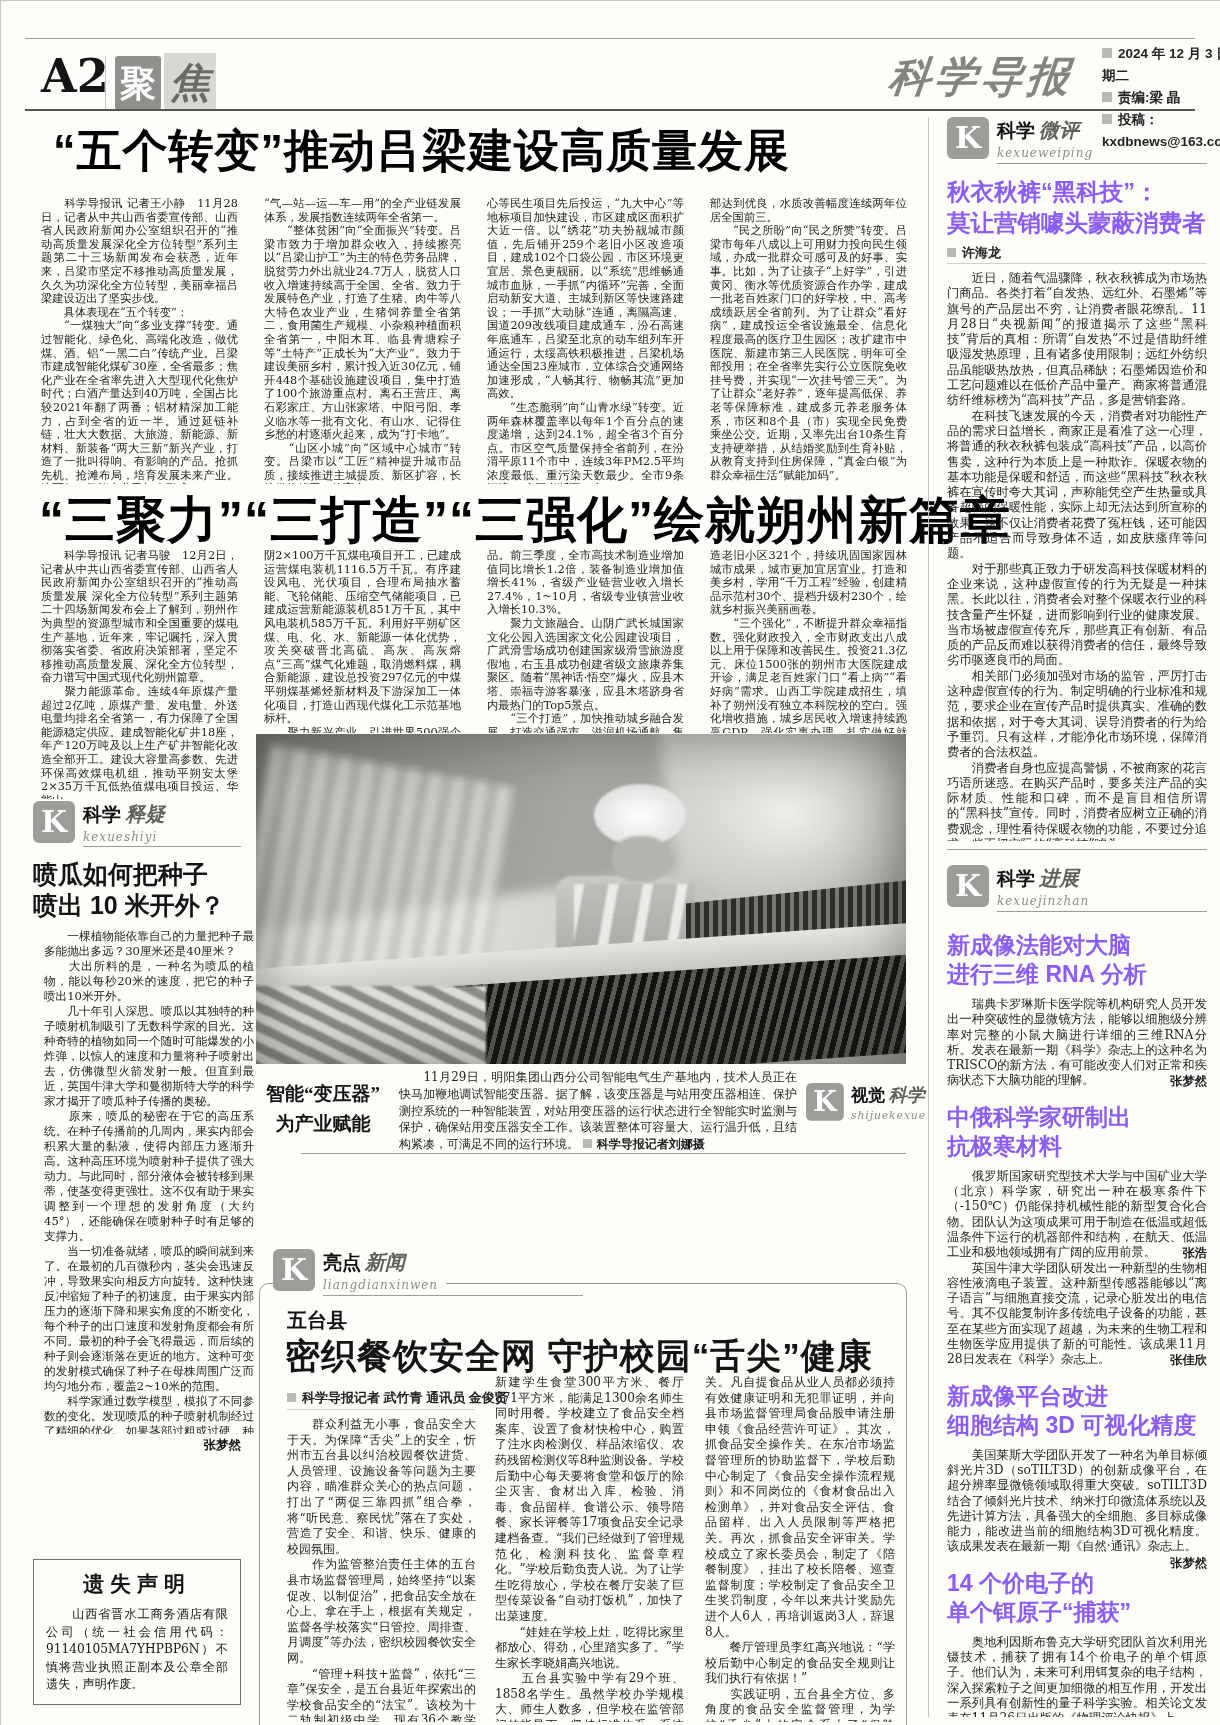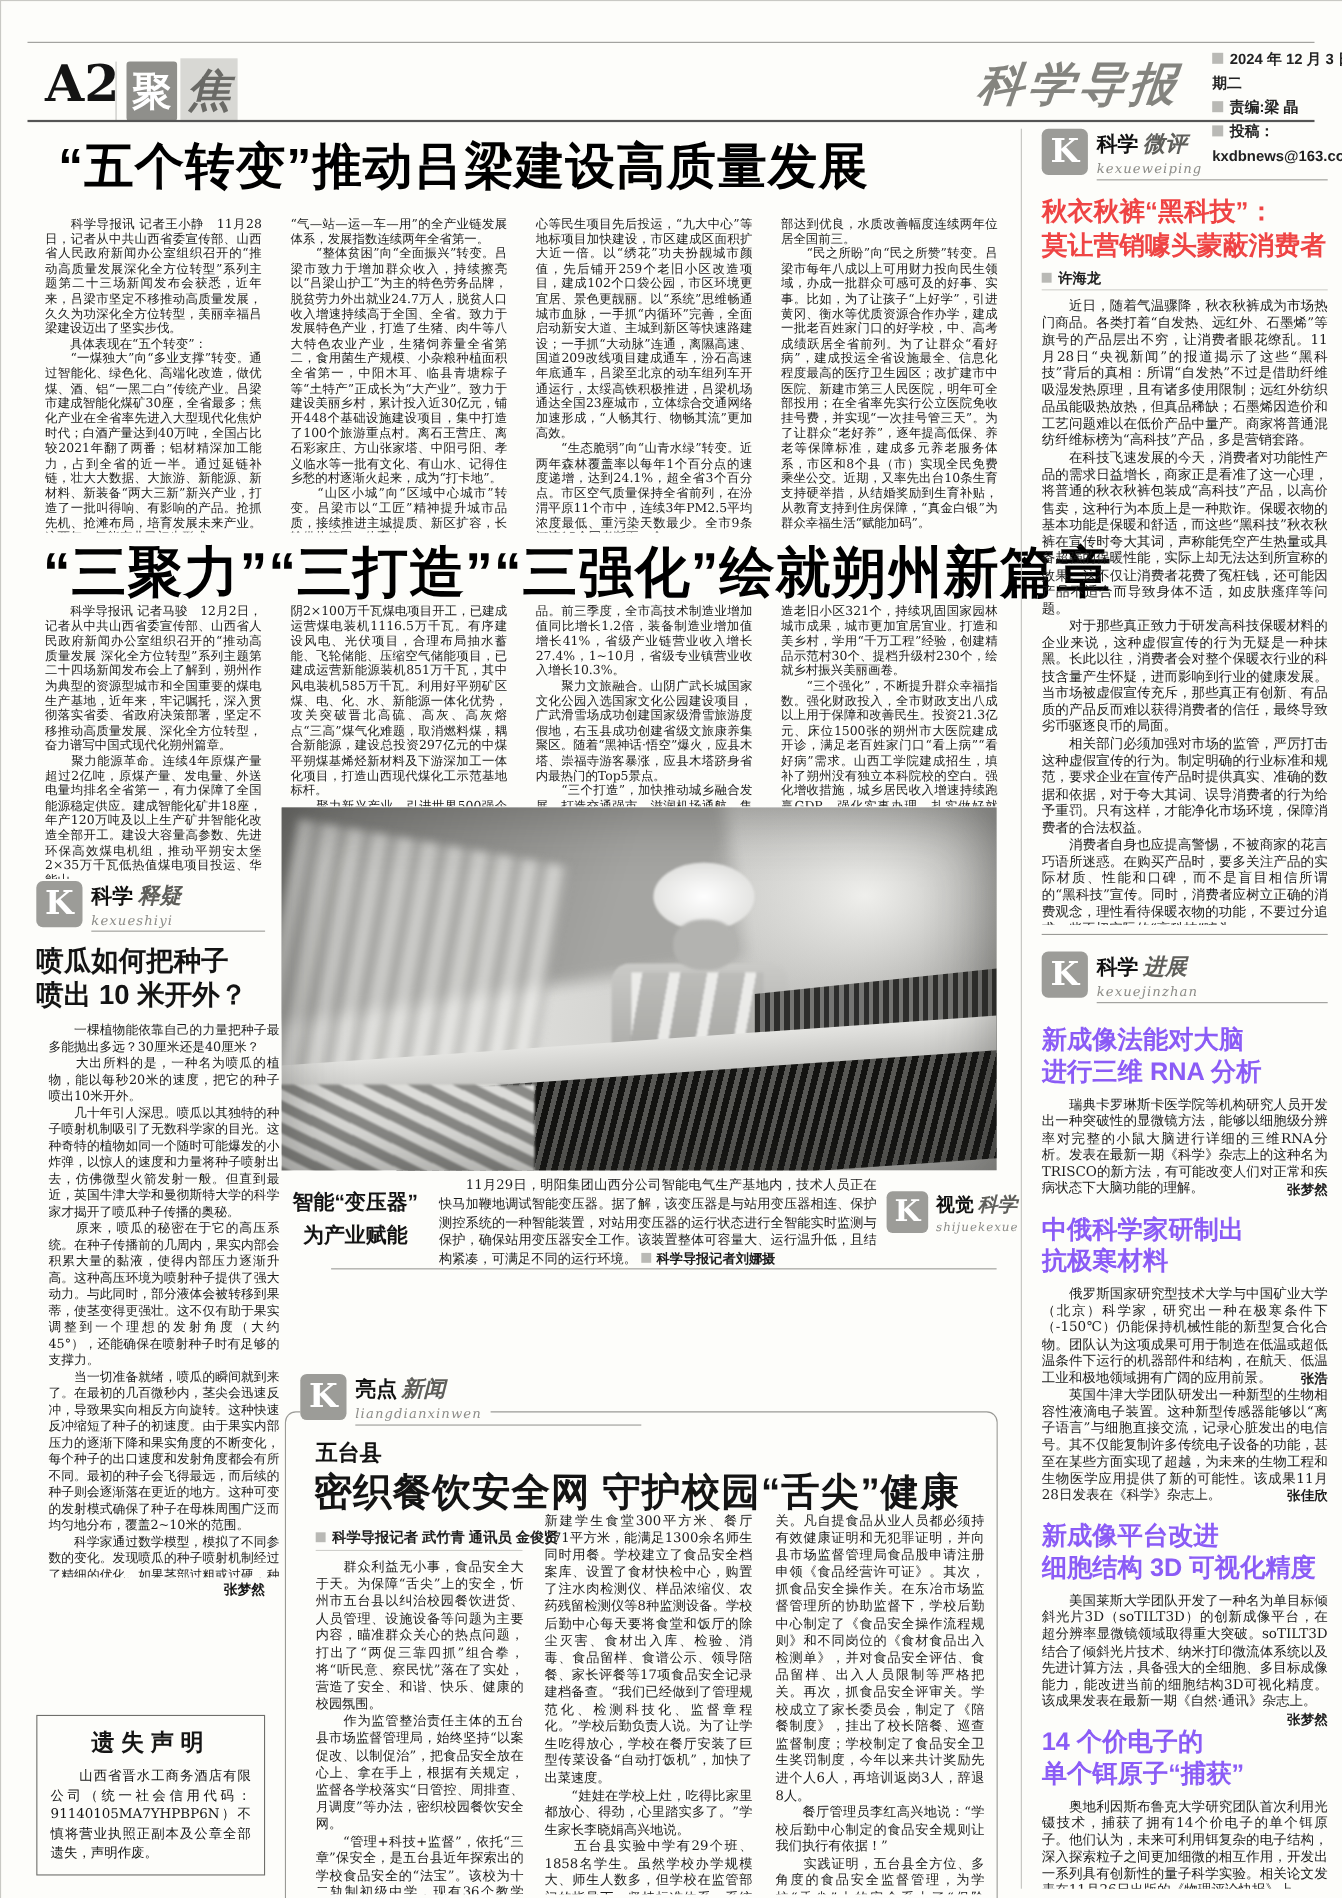--- a/index.html
+++ b/index.html
@@ -33,21 +33,21 @@
 
   
   .klogo{display:flex;align-items:flex-start;gap:8px;}
   .kbox{display:inline-block;width:42px;height:42px;background:#9c9c98;color:#fff;border-radius:6px;
         font-family:"DejaVu Serif",serif;font-weight:bold;font-size:30px;text-align:center;line-height:42px;}
   .kcn{font-family:"Liberation Sans",sans-serif;font-weight:bold;font-size:19px;color:#111;}
   .kcal{font-style:italic;font-weight:bold;font-size:20px;color:#5f5f5b;margin-left:4px;}
   .kpy{font-style:italic;font-size:12px;color:#8b8b87;letter-spacing:1px;margin-top:2px;}
 
   .sideh{font-family:"Liberation Sans",sans-serif;font-weight:bold;font-size:23.5px;line-height:31px;
-         color:#ef4444;white-space:pre-line;}
+         color:#8b5cf6;white-space:pre-line;}
   .byline{font-family:"Liberation Sans",sans-serif;font-weight:bold;font-size:13px;color:#222;}
   .byline .sq{display:inline-block;width:9px;height:9px;background:#b9b9b5;margin-right:6px;}
   .sig{font-weight:bold;text-align:right;font-size:12.5px;}
 
   .jztitle{font-family:"Liberation Sans",sans-serif;font-weight:700;font-size:23px;line-height:29px;
            color:#8b5cf6;white-space:pre-line;margin:14px 0 8px 0;}
   .jzbody{font-size:12.3px;line-height:15.3px;text-align:justify;color:#1d1d1d;}
   .jzsig{font-weight:bold;float:right;}
 
   
@@ -59,21 +59,21 @@
   .ph-helmet{left:338px;top:50px;width:92px;height:62px;border-radius:50%;background:radial-gradient(#fefefe,#d9d9d6);filter:blur(1px);}
   .ph-face{left:356px;top:102px;width:58px;height:46px;border-radius:45%;background:#b3b3b0;filter:blur(1.5px);}
   .ph-body{left:300px;top:142px;width:160px;height:168px;border-radius:16px;background:linear-gradient(#cacac7,#8d8d8a);filter:blur(1px);}
   .ph-strap{left:318px;top:150px;width:120px;height:140px;background:repeating-linear-gradient(100deg,rgba(240,240,238,.9) 0 10px,rgba(150,150,148,.2) 10px 34px);filter:blur(1px);}
   .ph-finsmid{left:430px;top:158px;width:220px;height:88px;background:repeating-linear-gradient(90deg,#2d2d2b 0 5px,#767673 5px 9px);transform:skewY(-6deg);}
   .ph-bench{left:0;top:212px;width:650px;height:42px;background:linear-gradient(#e4e4e1,#bcbcb9);transform:skewY(-4deg);}
   .ph-finsbot{left:110px;top:238px;width:560px;height:100px;background:repeating-linear-gradient(90deg,#121210 0 6px,#575754 6px 11px);transform:skew(-14deg,-4deg);}
   .ph-rail{left:-40px;top:252px;width:270px;height:95px;background:repeating-linear-gradient(26deg,#dcdcd9 0 9px,#8a8a87 9px 18px);filter:blur(1px);}
   .ph-vig{left:0;top:0;width:650px;height:330px;box-shadow:inset 0 0 60px rgba(40,40,38,.45);}
 
-  .capTitle{font-family:Liberation Sans, sans-serif;font-weight:900;font-size:19px;line-height:30px;text-align:center;white-space:pre-line;}
+  .capTitle{font-family:Liberation Serif, serif;font-weight:900;font-size:19px;line-height:30px;text-align:center;white-space:pre-line;}
   .caption{font-size:12px;line-height:16.8px;text-align:justify;color:#1d1d1d;}
   .capcredit{font-family:"Liberation Sans",sans-serif;font-weight:bold;font-size:12px;white-space:nowrap;}
   .capcredit .sq{display:inline-block;width:9px;height:9px;background:#b9b9b5;margin-right:5px;}
 
   
   .ldbox{border:1px solid #9a9a96;border-radius:10px;}
   .kicker{font-family:"Liberation Sans",sans-serif;font-size:20px;font-weight:bold;color:#111;}
   .ldh{font-family:"Liberation Sans",sans-serif;font-weight:900;font-size:35px;letter-spacing:1px;white-space:nowrap;}
   .ldcol{font-size:12px;line-height:15.6px;text-align:justify;white-space:pre-wrap;overflow:hidden;color:#1c1c1c;}
 

